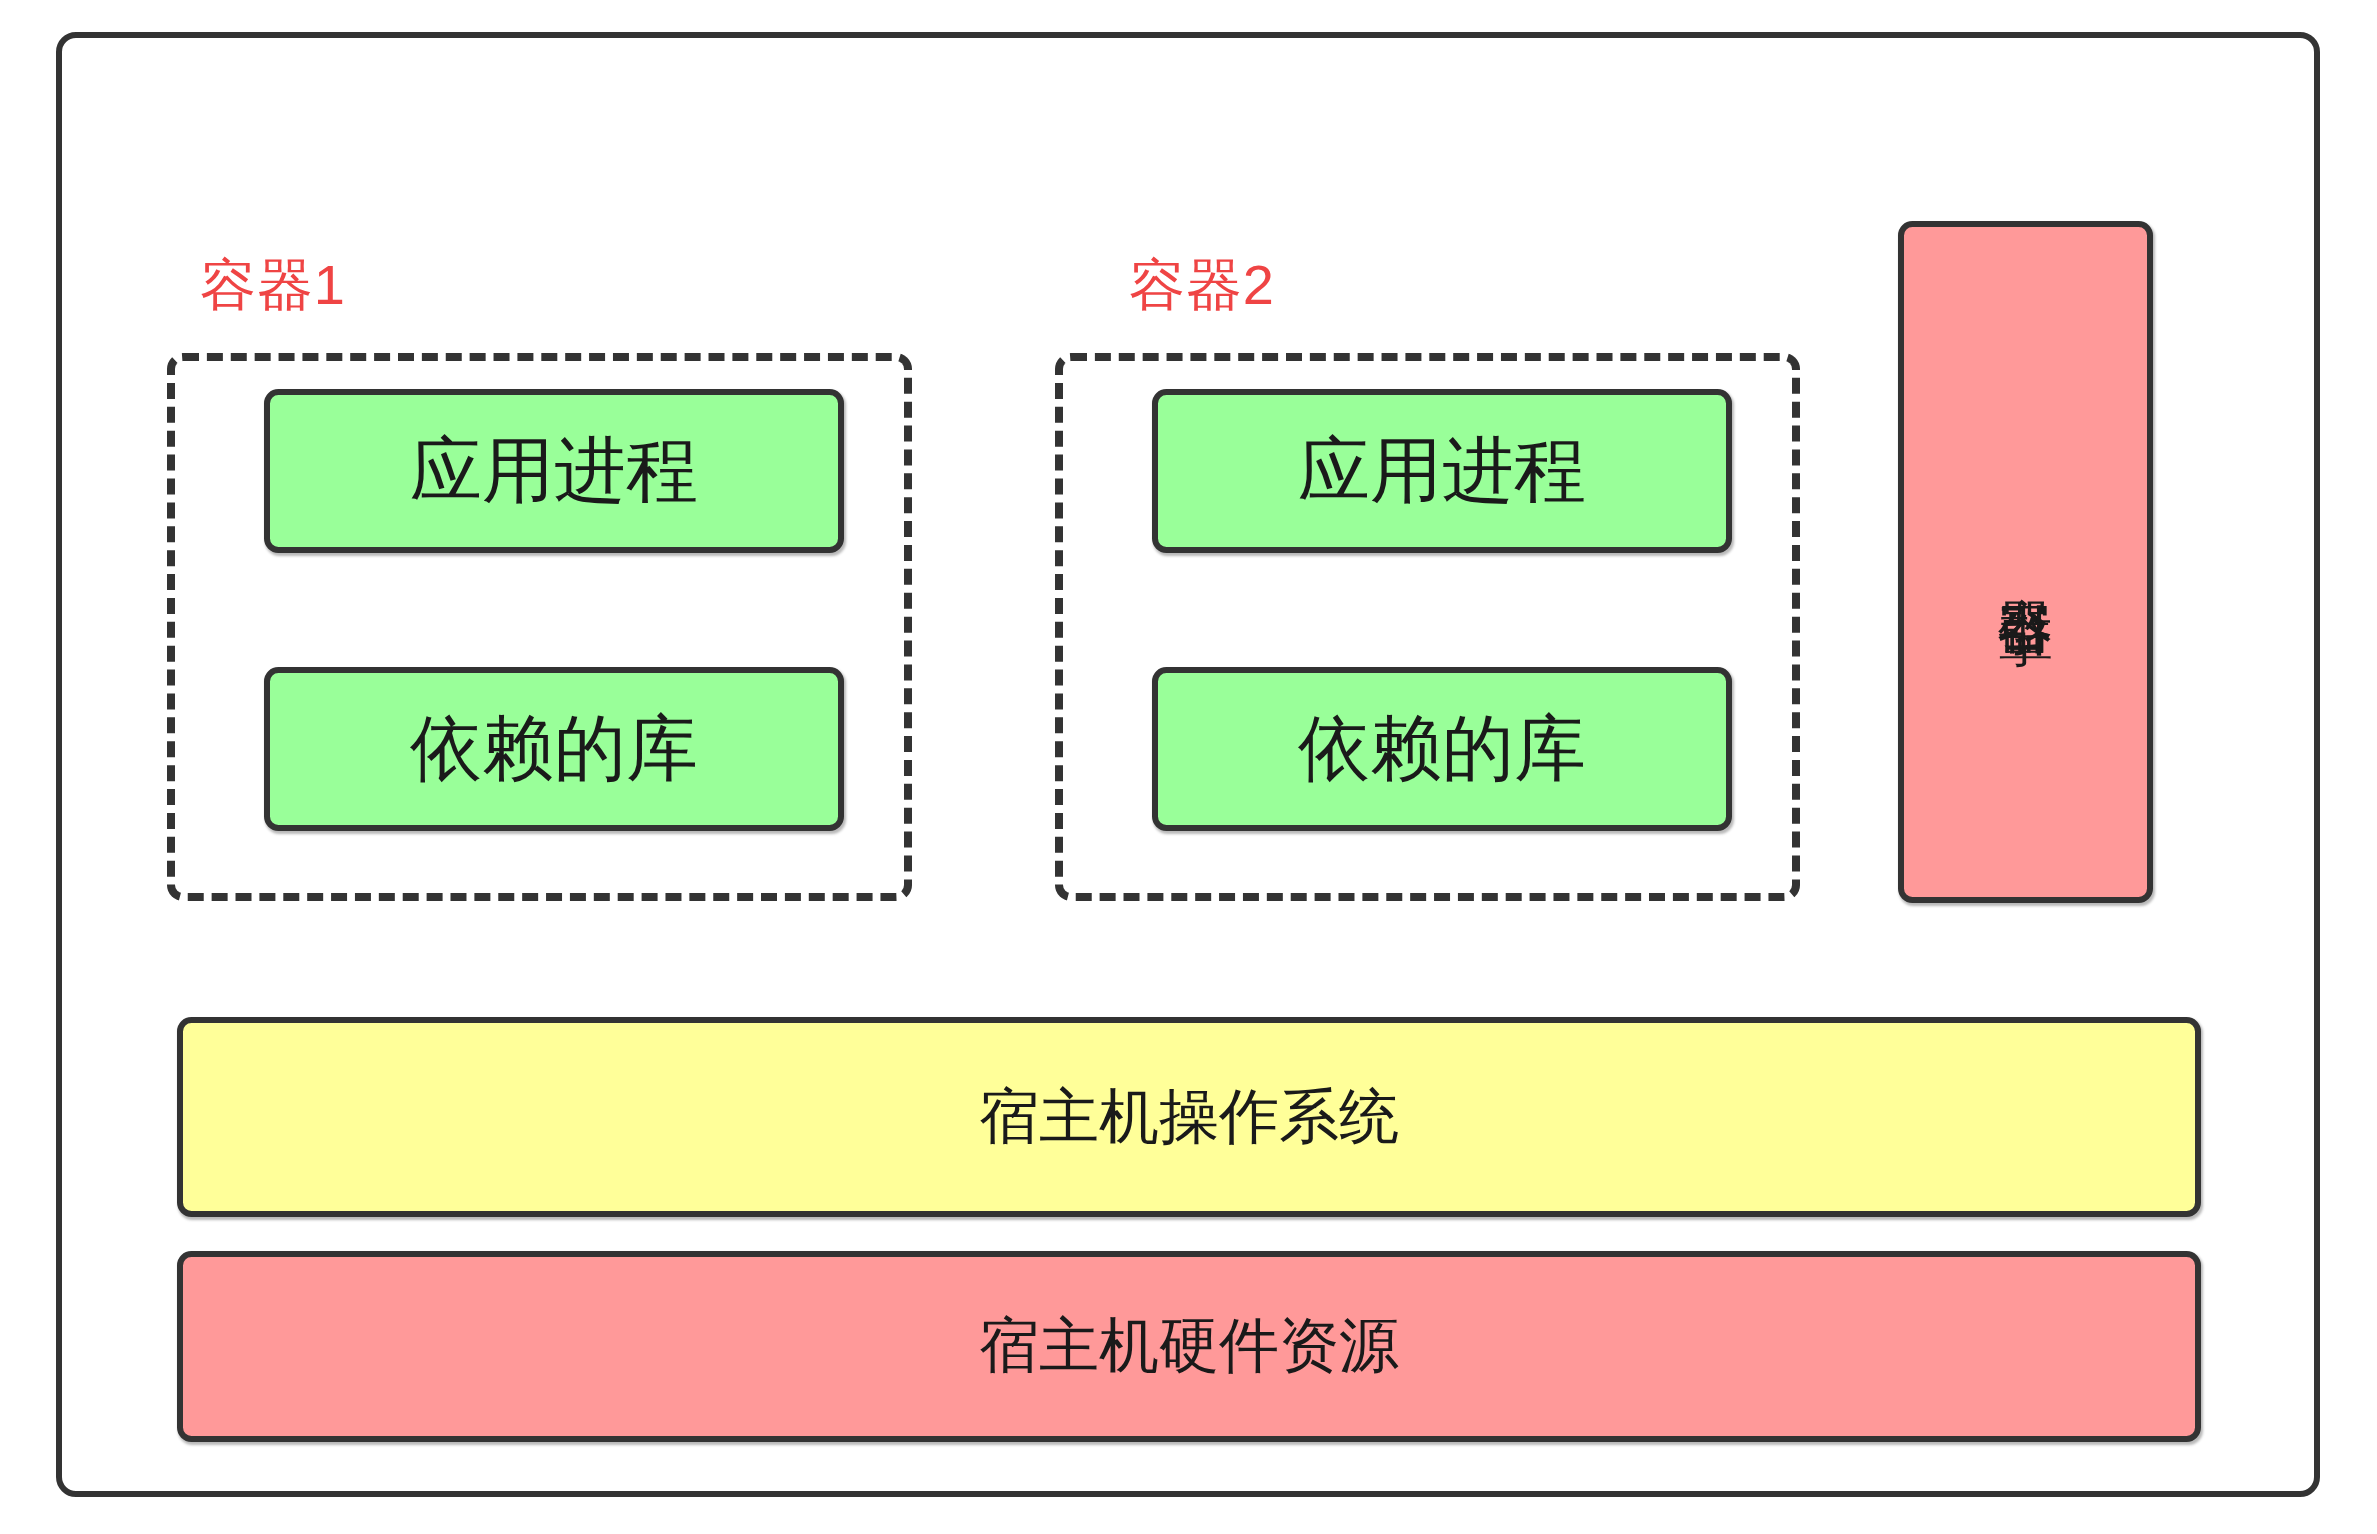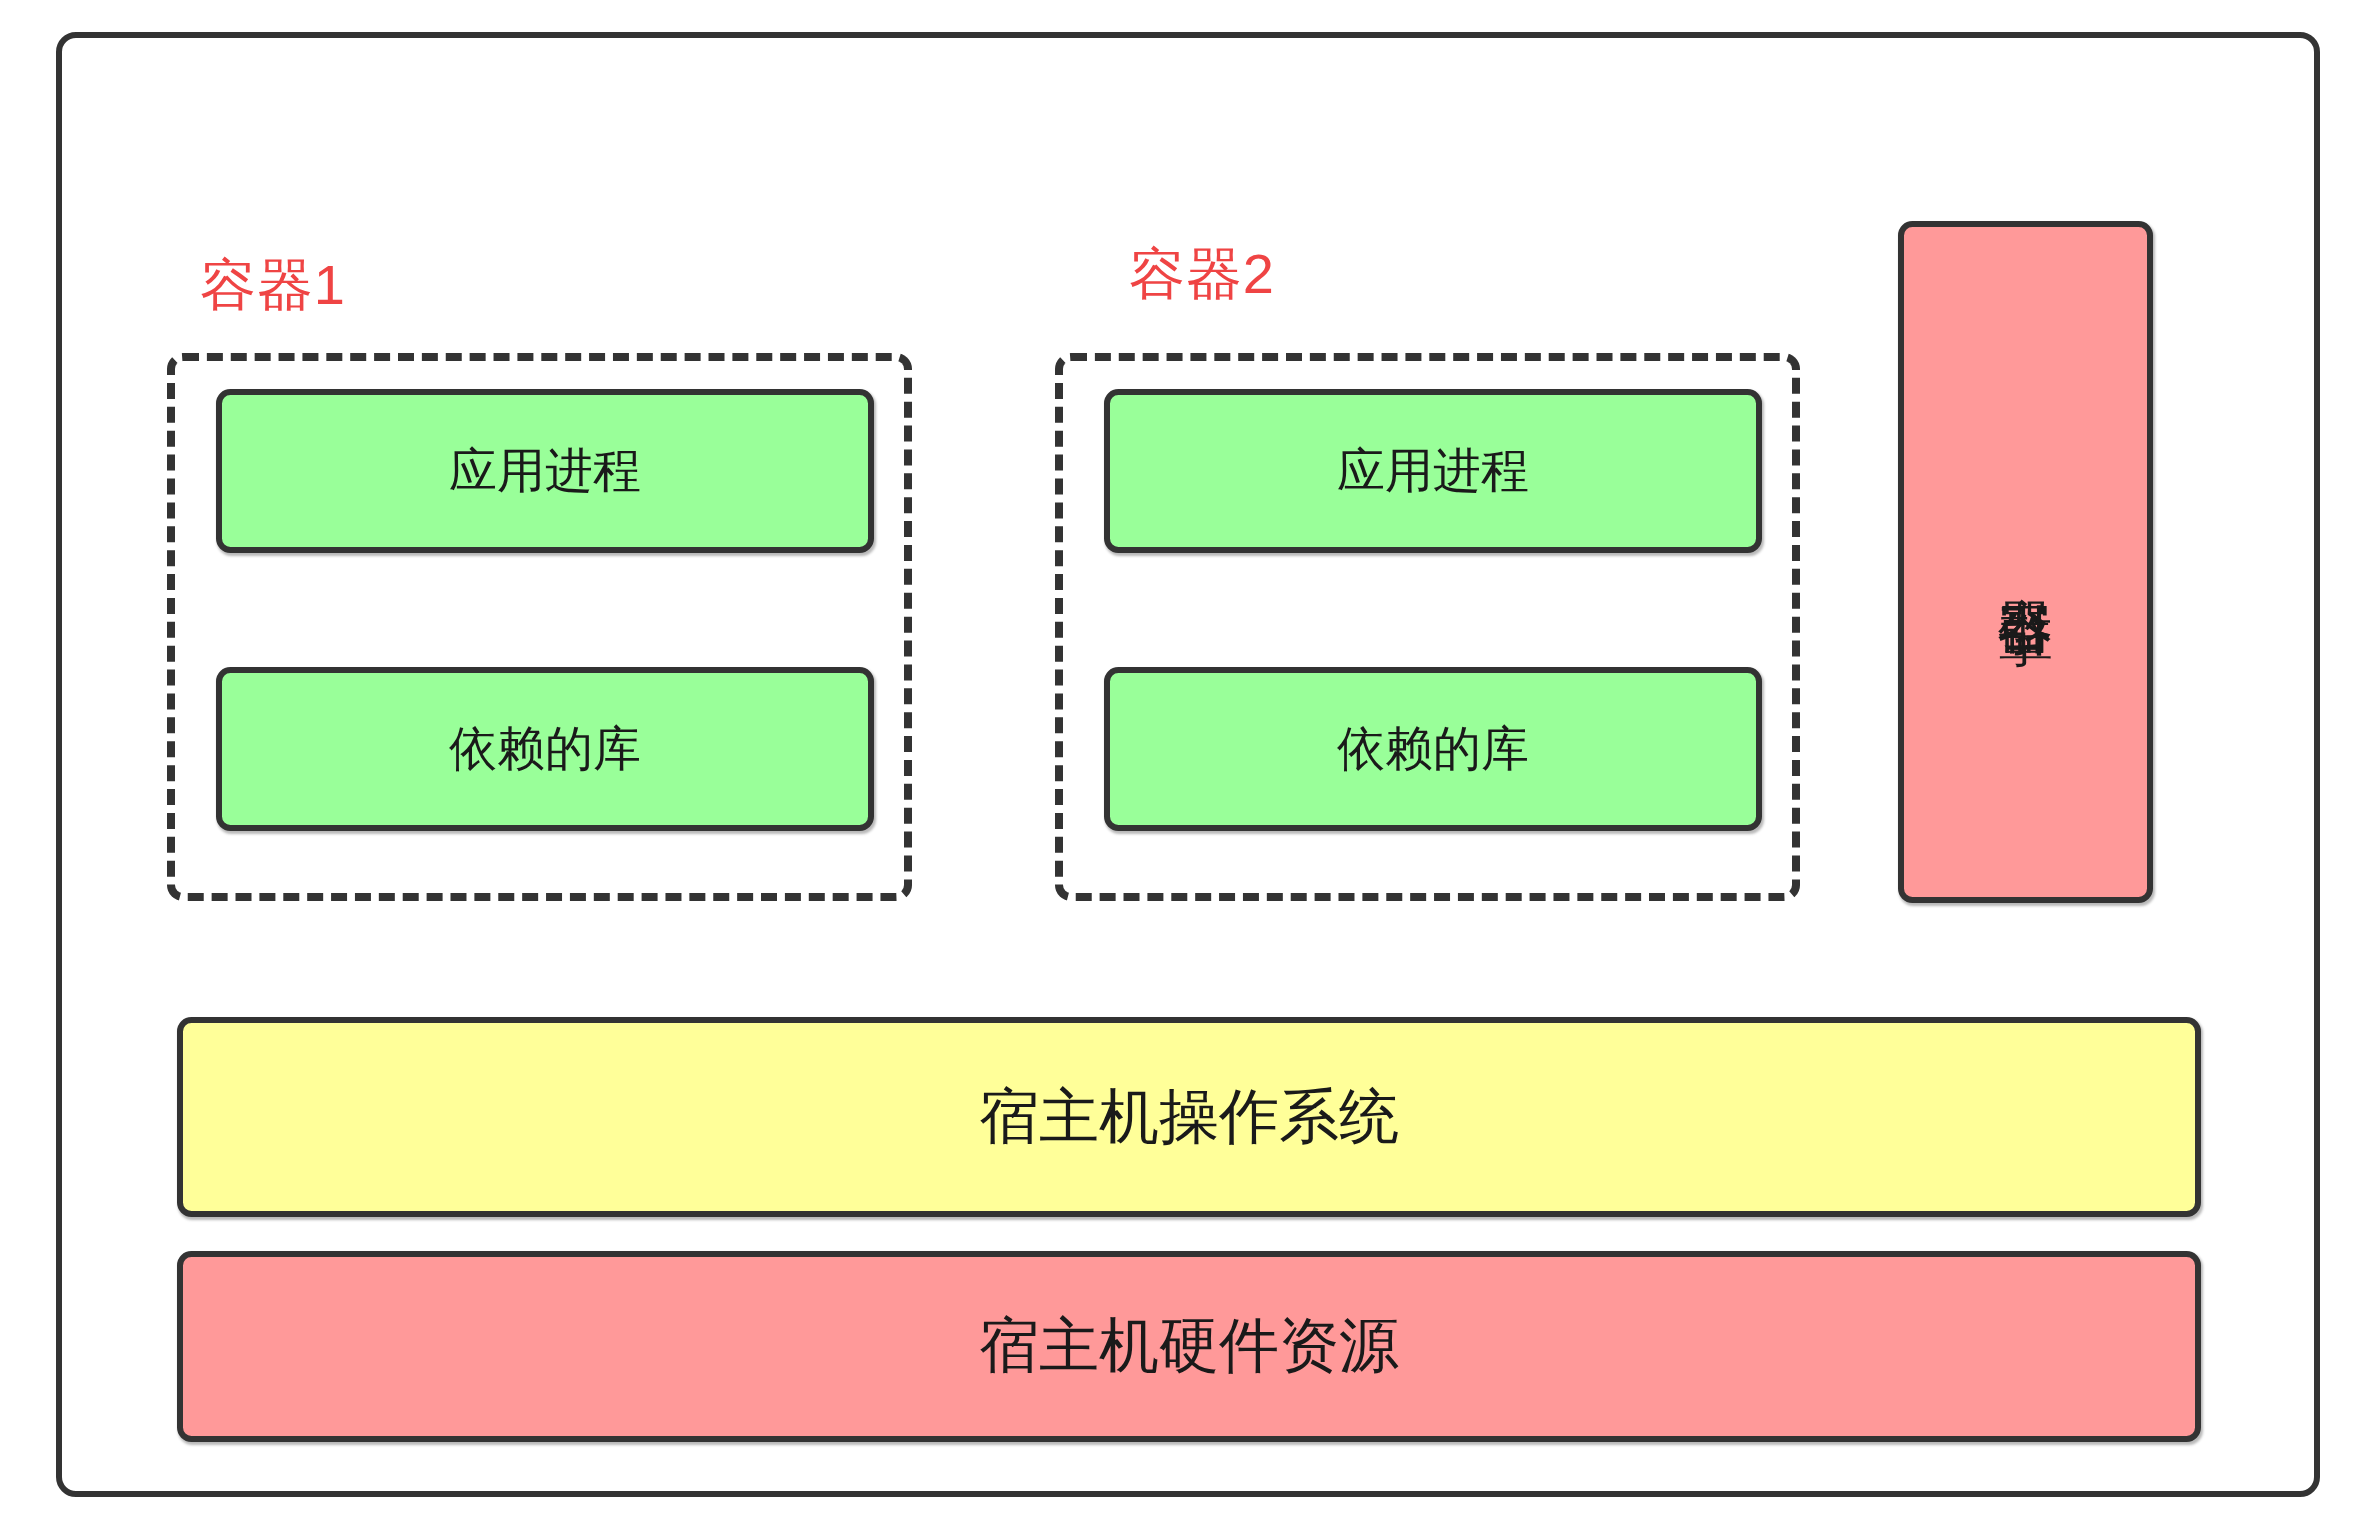--- a/index.html
+++ b/index.html
@@ -36,21 +36,21 @@
   
   .container-label {
     position: absolute;
     font-size: 56px;
     line-height: 1;
     color: #ef4444;
     letter-spacing: 0.9px;
     white-space: nowrap;
   }
   #label-container-1 { left: 200px;  top: 257px; }
-  #label-container-2 { left: 1129px; top: 246px; }
+  #label-container-2 { left: 1129px; top: 257px; }
 
   
   .dashed-box {
     position: absolute;
     box-sizing: border-box;
     width: 745px;
     height: 548px;
     top: 353px;
     background: transparent;
     border: 8px dashed #333333;
@@ -71,23 +71,24 @@
     color: #1a1a1a;
     text-align: center;
     box-shadow: 1.8px 2.7px 2.7px rgba(0,0,0,0.28);
   }
   .node-green  { background: #99ff99; }
   .node-yellow { background: #ffff99; }
   .node-red    { background: #ff9999; }
 
   
   .proc-box {
-    width: 658px;
+    width: 580px;
     height: 164px;
-    font-size: 48px;
+    font-size: 72px;
+    margin-left: 48px;
   }
   #app-process-1  { left: 216px;  top: 389px; }
   #app-lib-1      { left: 216px;  top: 667px; }
   #app-process-2  { left: 1104px; top: 389px; }
   #app-lib-2      { left: 1104px; top: 667px; }
 
   
   #container-engine {
     left: 1898px;
     top: 221px;

